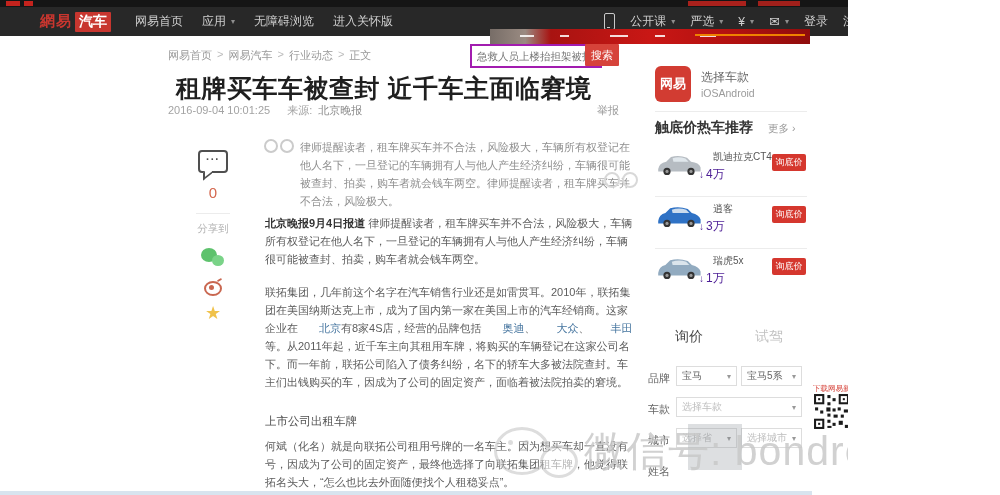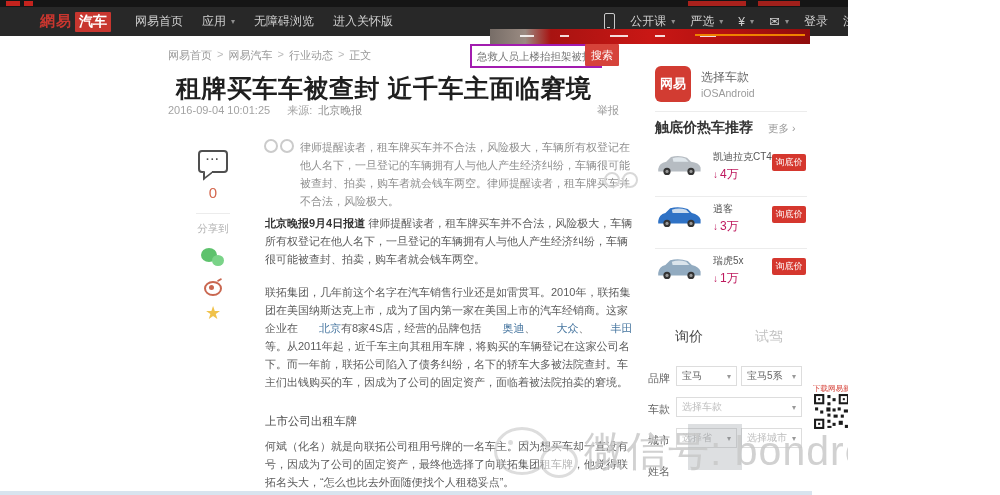--- a/index.html
+++ b/index.html
@@ -88,21 +88,21 @@
   .app-links{position:absolute;left:701px;top:87px;font-size:10.5px;color:#9b9b9b;display:flex;}
   .app-links span{cursor:pointer;}
   .sb-div{position:absolute;left:655px;width:152px;height:1px;background:#ececec;}
   .dv0{top:111px}.dv1{top:196px}.dv2{top:248px}
   .hot-title{position:absolute;left:655px;top:119px;font-size:14px;font-weight:bold;color:#333;}
   .hot-more{position:absolute;left:768px;top:122px;font-size:10.5px;color:#9b9b9b;cursor:pointer;}
   .car-row{position:absolute;left:655px;width:152px;height:46px;}
   .r0{top:146px}.r1{top:198px}.r2{top:250px}
   .car-img{position:absolute;left:0;top:4px;width:48px;height:30px;}
   .car-name{position:absolute;left:58px;top:4px;font-size:10px;color:#555;white-space:nowrap;}
-  .car-price{position:absolute;left:58px;top:20px;font-size:12px;color:#be185d;}
+  .car-price{position:absolute;left:44px;top:20px;font-size:12px;color:#4c1d95;}
   .car-price .da{font-size:10px;margin-right:2px;}
   .car-btn{position:absolute;left:117px;top:8px;width:34px;height:17px;background:#d5372e;color:#fff;font-size:9px;border:none;border-radius:2px;display:flex;align-items:center;justify-content:center;cursor:pointer;padding:0;}
   .tabs{position:absolute;left:675px;top:328px;display:flex;gap:52px;font-size:14px;}
   .tab-active{color:#4a4a4a;cursor:pointer;}
   .tab-idle{color:#c3c3c3;cursor:pointer;}
   .form-label{position:absolute;left:648px;font-size:11px;color:#666;}
   .fl0{top:371px}.fl1{top:402px}.fl2{top:433px}.fl3{top:464px}
   .sel{position:absolute;height:20px;border:1px solid #ddd;background:#fff;font-size:10px;display:flex;align-items:center;padding:0 5px;box-sizing:border-box;cursor:pointer;}
   .sel::after{content:"▾";font-size:8px;color:#999;margin-left:auto;}
   .sel .val{color:#666;}

